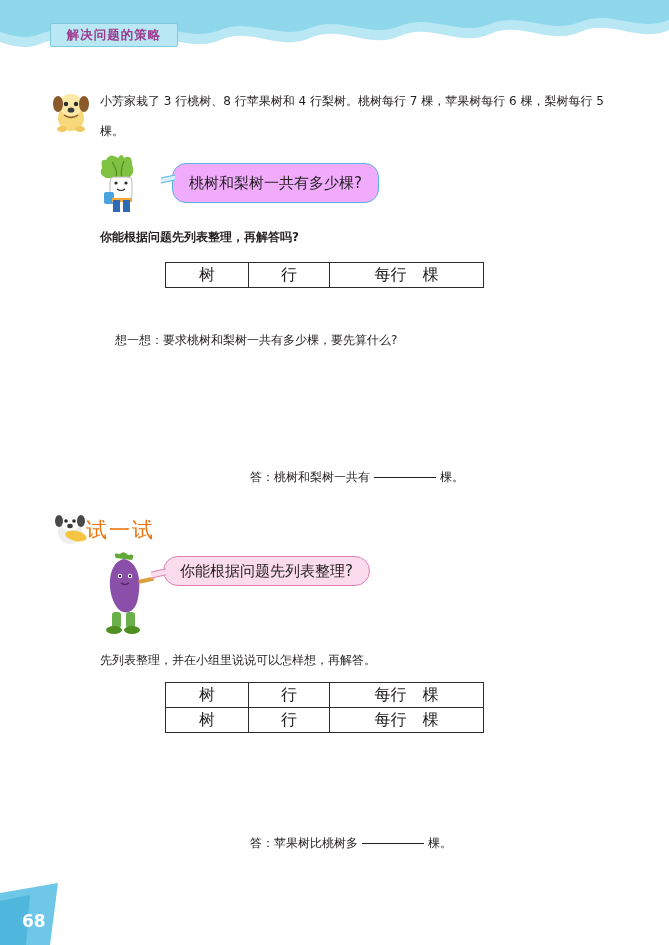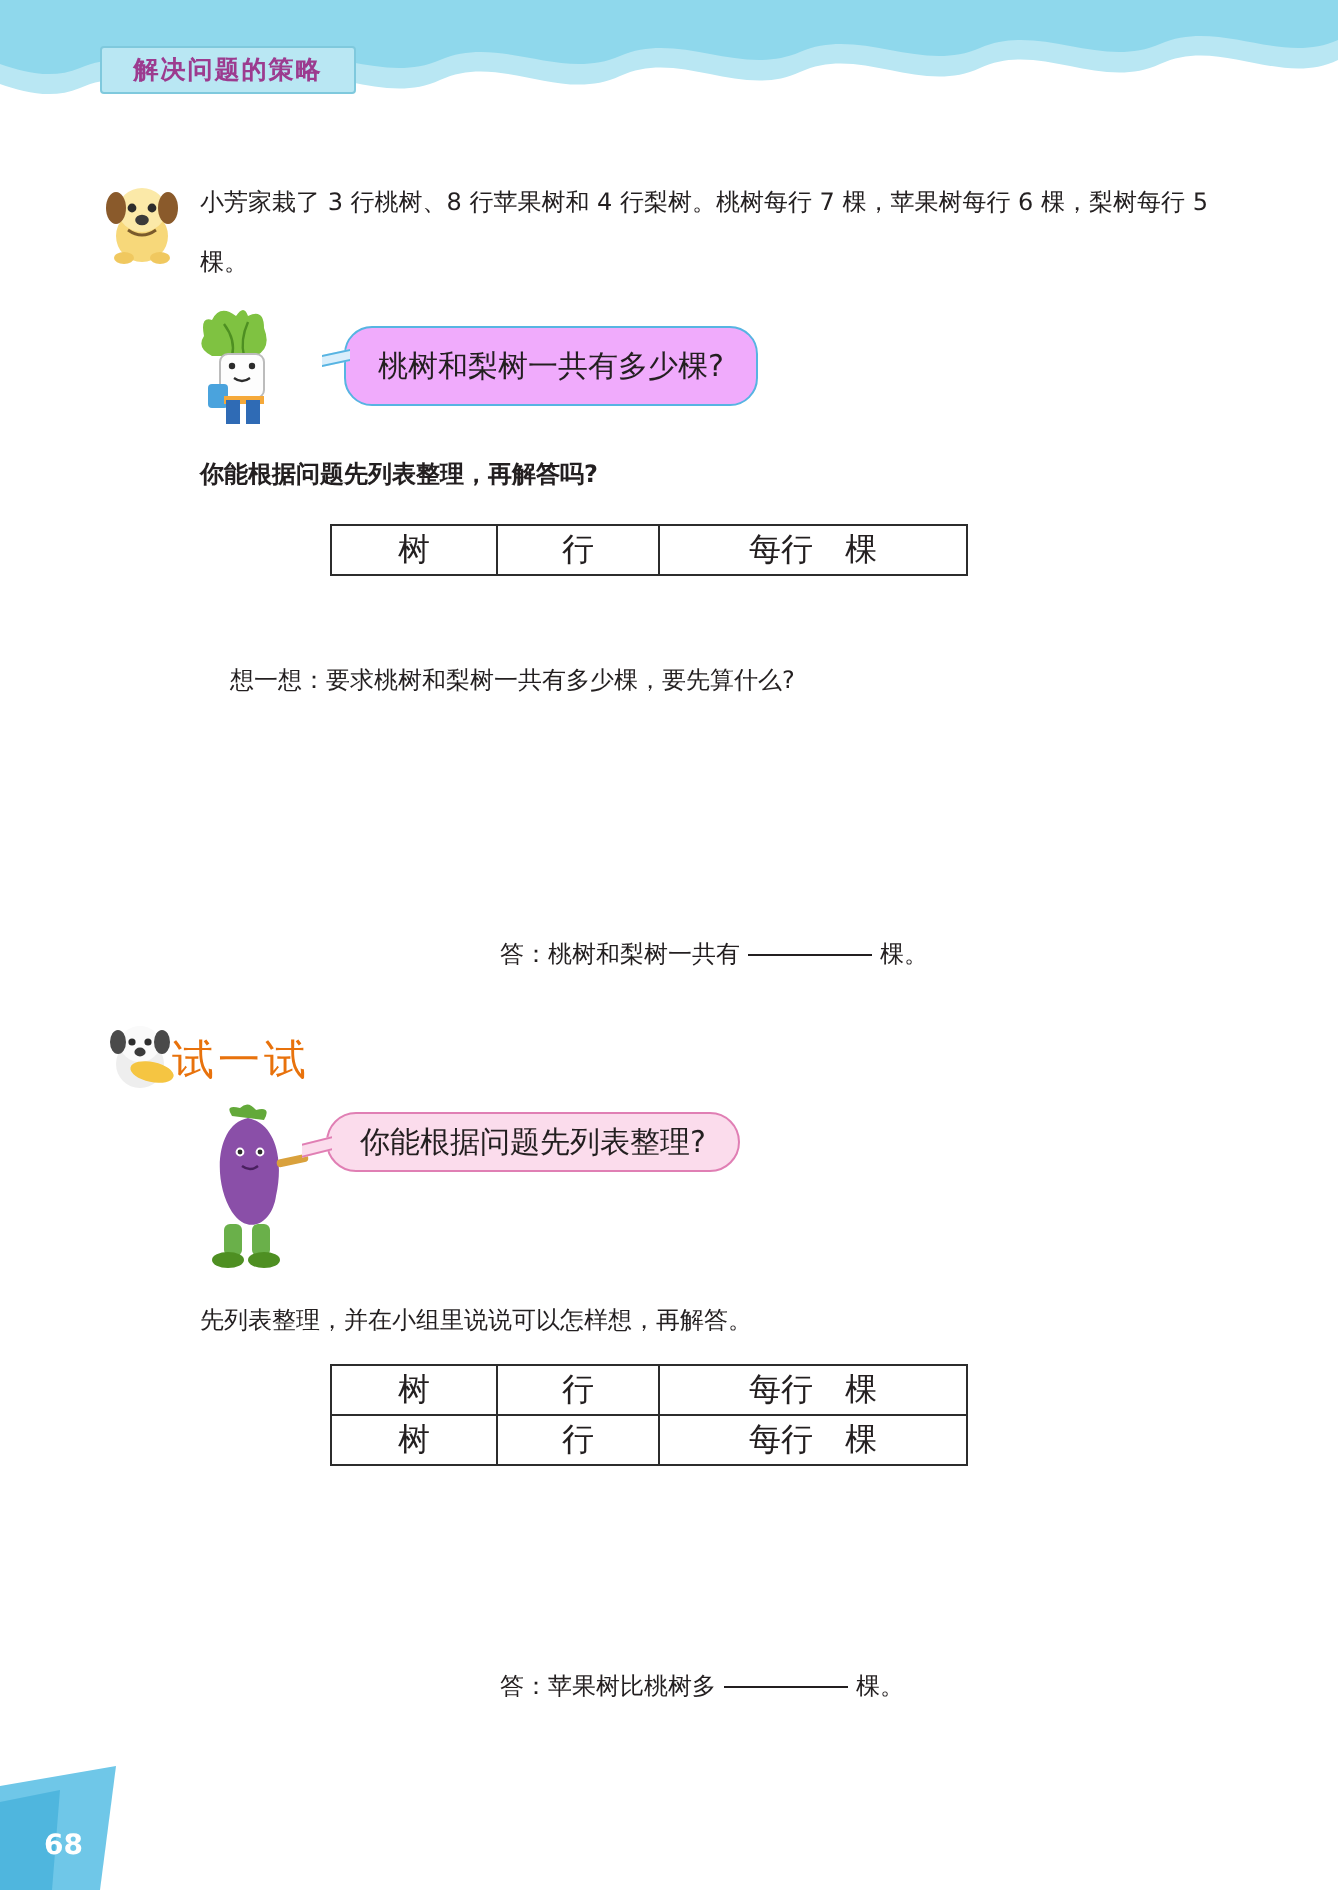--- a/index.html
+++ b/index.html
@@ -190,21 +190,21 @@
     position: absolute;
     left: 0;
     bottom: 0;
     width: 72px;
     height: 62px;
   }
   .page-num {
     position: absolute;
     left: 22px;
     bottom: 14px;
-    font-size: 14px;
+    font-size: 17px;
     color: #ffffff;
     font-family: "DejaVu Sans", sans-serif;
     font-weight: bold;
   }
 
   
   .art { position: absolute; }
   #dog-mascot { left: 48px; top: 88px; width: 46px; height: 46px; }
   #cabbage-character { left: 98px; top: 152px; width: 58px; height: 62px; }
   #dog-tryit { left: 50px; top: 508px; width: 40px; height: 40px; }

